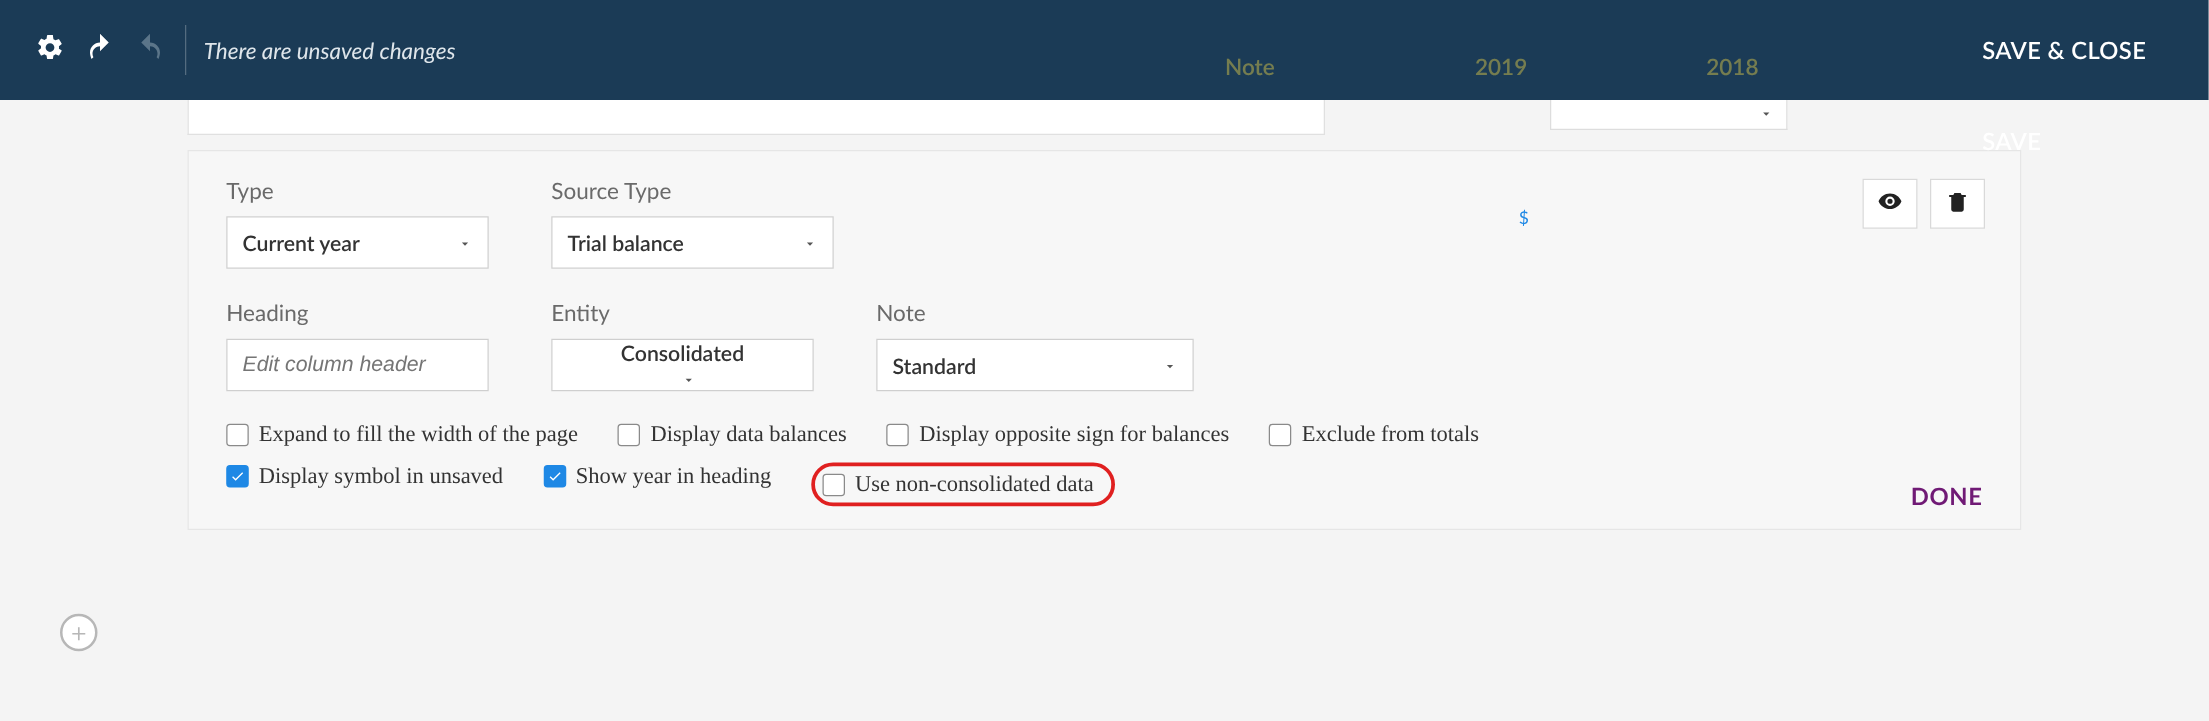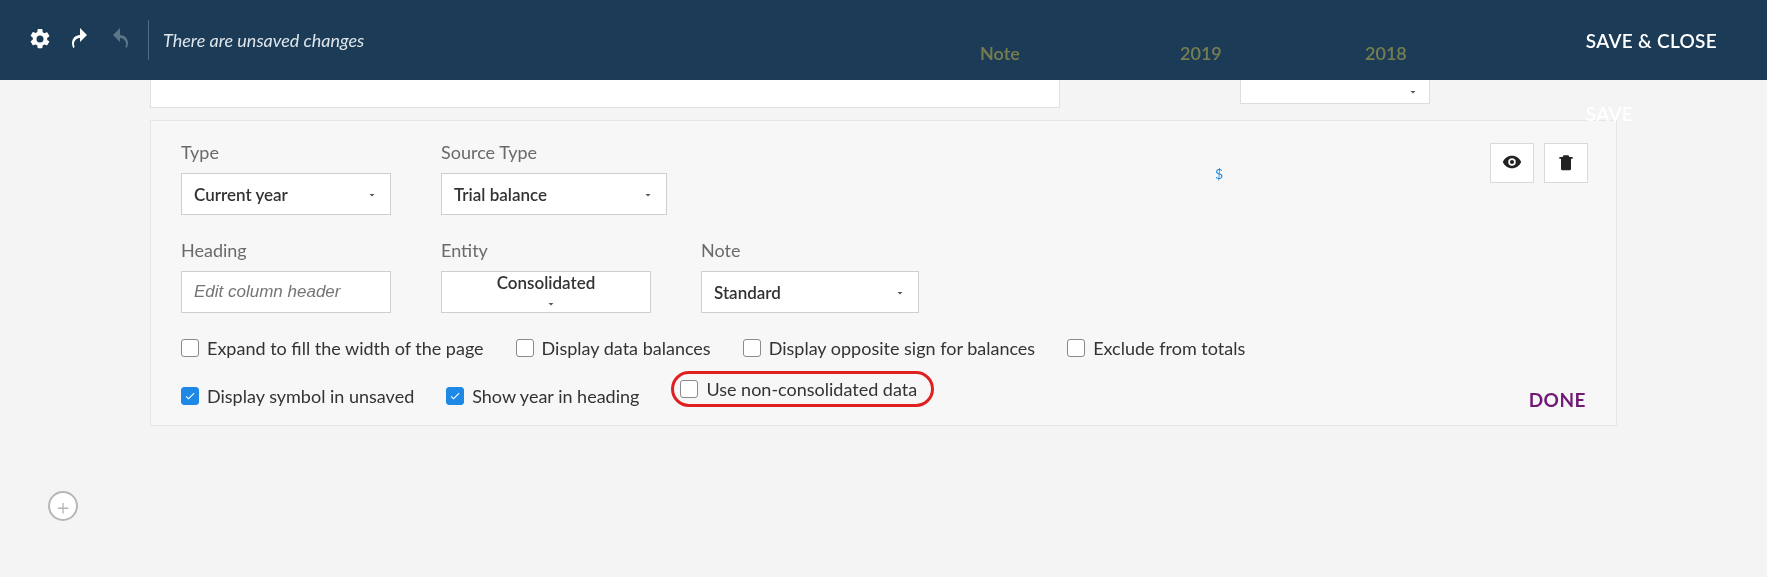--- a/index.html
+++ b/index.html
@@ -160,42 +160,42 @@
     width: 100%; height: 100%;
     font-size: 17px; font-style: italic;
     color: #ec4899;
     background: transparent;
   }
 
   .w-type   { width: 210px; }
   .w-source { width: 226px; }
   .w-heading{ width: 210px; }
   .w-entity { width: 210px; flex-direction: column; }
-  .w-width  { width: 218px; }
+  .w-width  { width: 254px; }
 
   
   .panel-actions {
     position: absolute;
     right: 28px;
     top: 22px;
     display: flex;
     gap: 10px;
   }
   .panel-actions .pbtn {
     width: 44px; height: 40px;
     background: #fff;
     border: 1px solid #d9d9d9;
     display:flex;align-items:center;justify-content:center;
     cursor:pointer;
   }
   .panel-actions svg { width:20px; height:20px; fill:#222; }
 
   
   .check-rows { display:flex; flex-direction:column; gap:12px; margin-top:4px; }
-  .check-line { display:flex; gap:32px; align-items:flex-end; flex-wrap:wrap; }
+  .check-line { display:flex; gap:32px; align-items:flex-start; flex-wrap:wrap;font-family:Liberation Serif, serif; }
   .chk {
     display:flex; align-items:center; gap:8px;
     font-size:18px; color:#333;
     cursor:pointer;
   }
   .chk .box {
     width:18px; height:18px;
     border: 1.5px solid #8a8a8a;
     border-radius: 3px;
     background:#fff;

